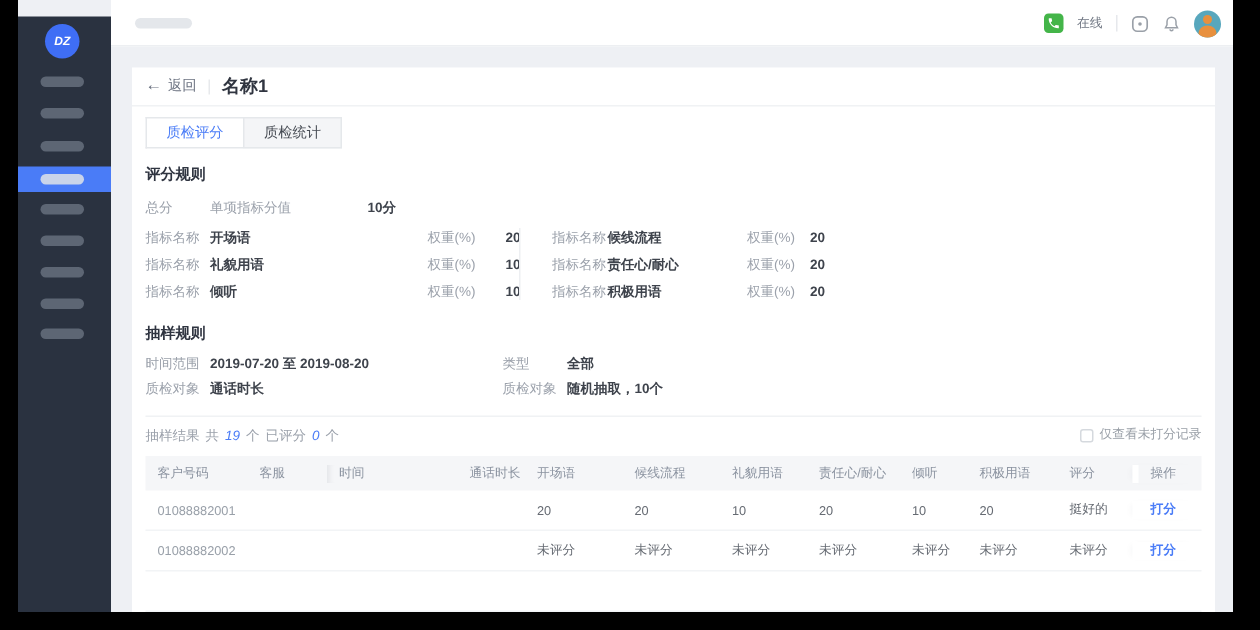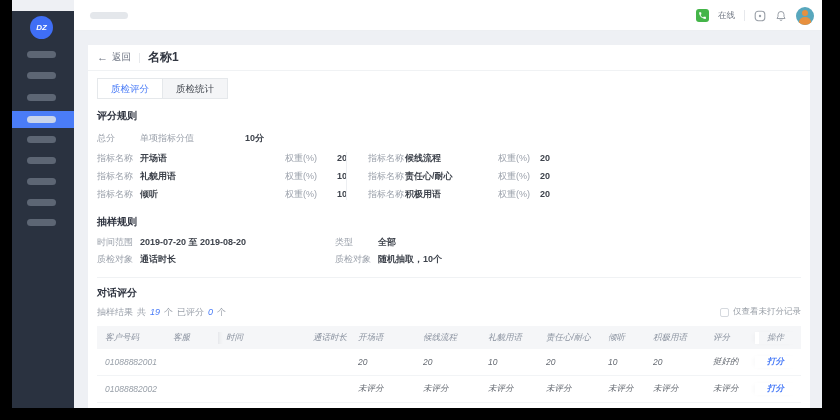--- a/index.html
+++ b/index.html
@@ -60,21 +60,21 @@
 
   .dialog-row { margin-top:5px; height:14px; display:flex; align-items:center; justify-content:space-between; padding:0 9px; white-space:nowrap; }
   .dlg-left { display:flex; align-items:center; gap:4px; font-size:9px; }
   .blue { color:#4a7cf7;font-style:italic; }
   .chk-wrap { display:flex; align-items:center; gap:4px; cursor:pointer; }
   .chk { width:9px; height:9px; border:1px solid #d5d9de; border-radius:2px; background:#fff; }
   .chk-label { font-size:8.5px; color:#9aa0a8; }
 
   
   .table { margin:7px 9px 0; --cols:68px 53px 87px 45px 65px 65px 58px 62px 45px 60px 50px 45px; }
-  .thead, .trow { display:grid; grid-template-columns:var(--cols); align-items:center;font-style:italic; }
+  .thead, .trow { display:grid; grid-template-columns:var(--cols); align-items:center; }
   .thead { height:23px; background:#f5f6f8; }
   .th { font-size:8.5px; color:#8b93a0; padding-left:8px; white-space:nowrap; overflow:hidden; }
   .trow { height:27px; border-bottom:1px solid #f2f4f6; }
   .td { font-size:8.5px; color:#666b73; padding-left:8px; white-space:nowrap; overflow:hidden; }
   .td.phone { color:#99a0a9; }
   .cell-pill { width:22px; height:7px; border-radius:4px; background:#d9dce1; margin-left:8px; }
   .cell-pill.long { width:48px; }
   .col-time { box-shadow:inset 5px 0 4px -4px rgba(40,50,70,.10); }
   .col-action { border-left:4px solid #fff; box-shadow:-4px 0 6px -5px rgba(40,50,70,.25); }
   .thead .col-action { background:#f5f6f8; }
@@ -202,21 +202,20 @@
         <div class="frow samp-row">
           <span class="lab w43">质检对象</span>
           <span class="val w195">通话时长</span>
           <span class="lab w43">质检对象</span>
           <span class="val">随机抽取，10个</span>
         </div>
       </div>
       <div class="hr"></div>
 
       
-      <div class="sec-title" style="margin-top:8px">对话评分</div>
       <div class="dialog-row">
         <div class="dlg-left">
           <span class="lab">抽样结果</span>
           <span class="lab">共</span>
           <span class="blue">19</span>
           <span class="lab">个</span>
           <span class="lab">已评分</span>
           <span class="blue">0</span>
           <span class="lab">个</span>
         </div>

